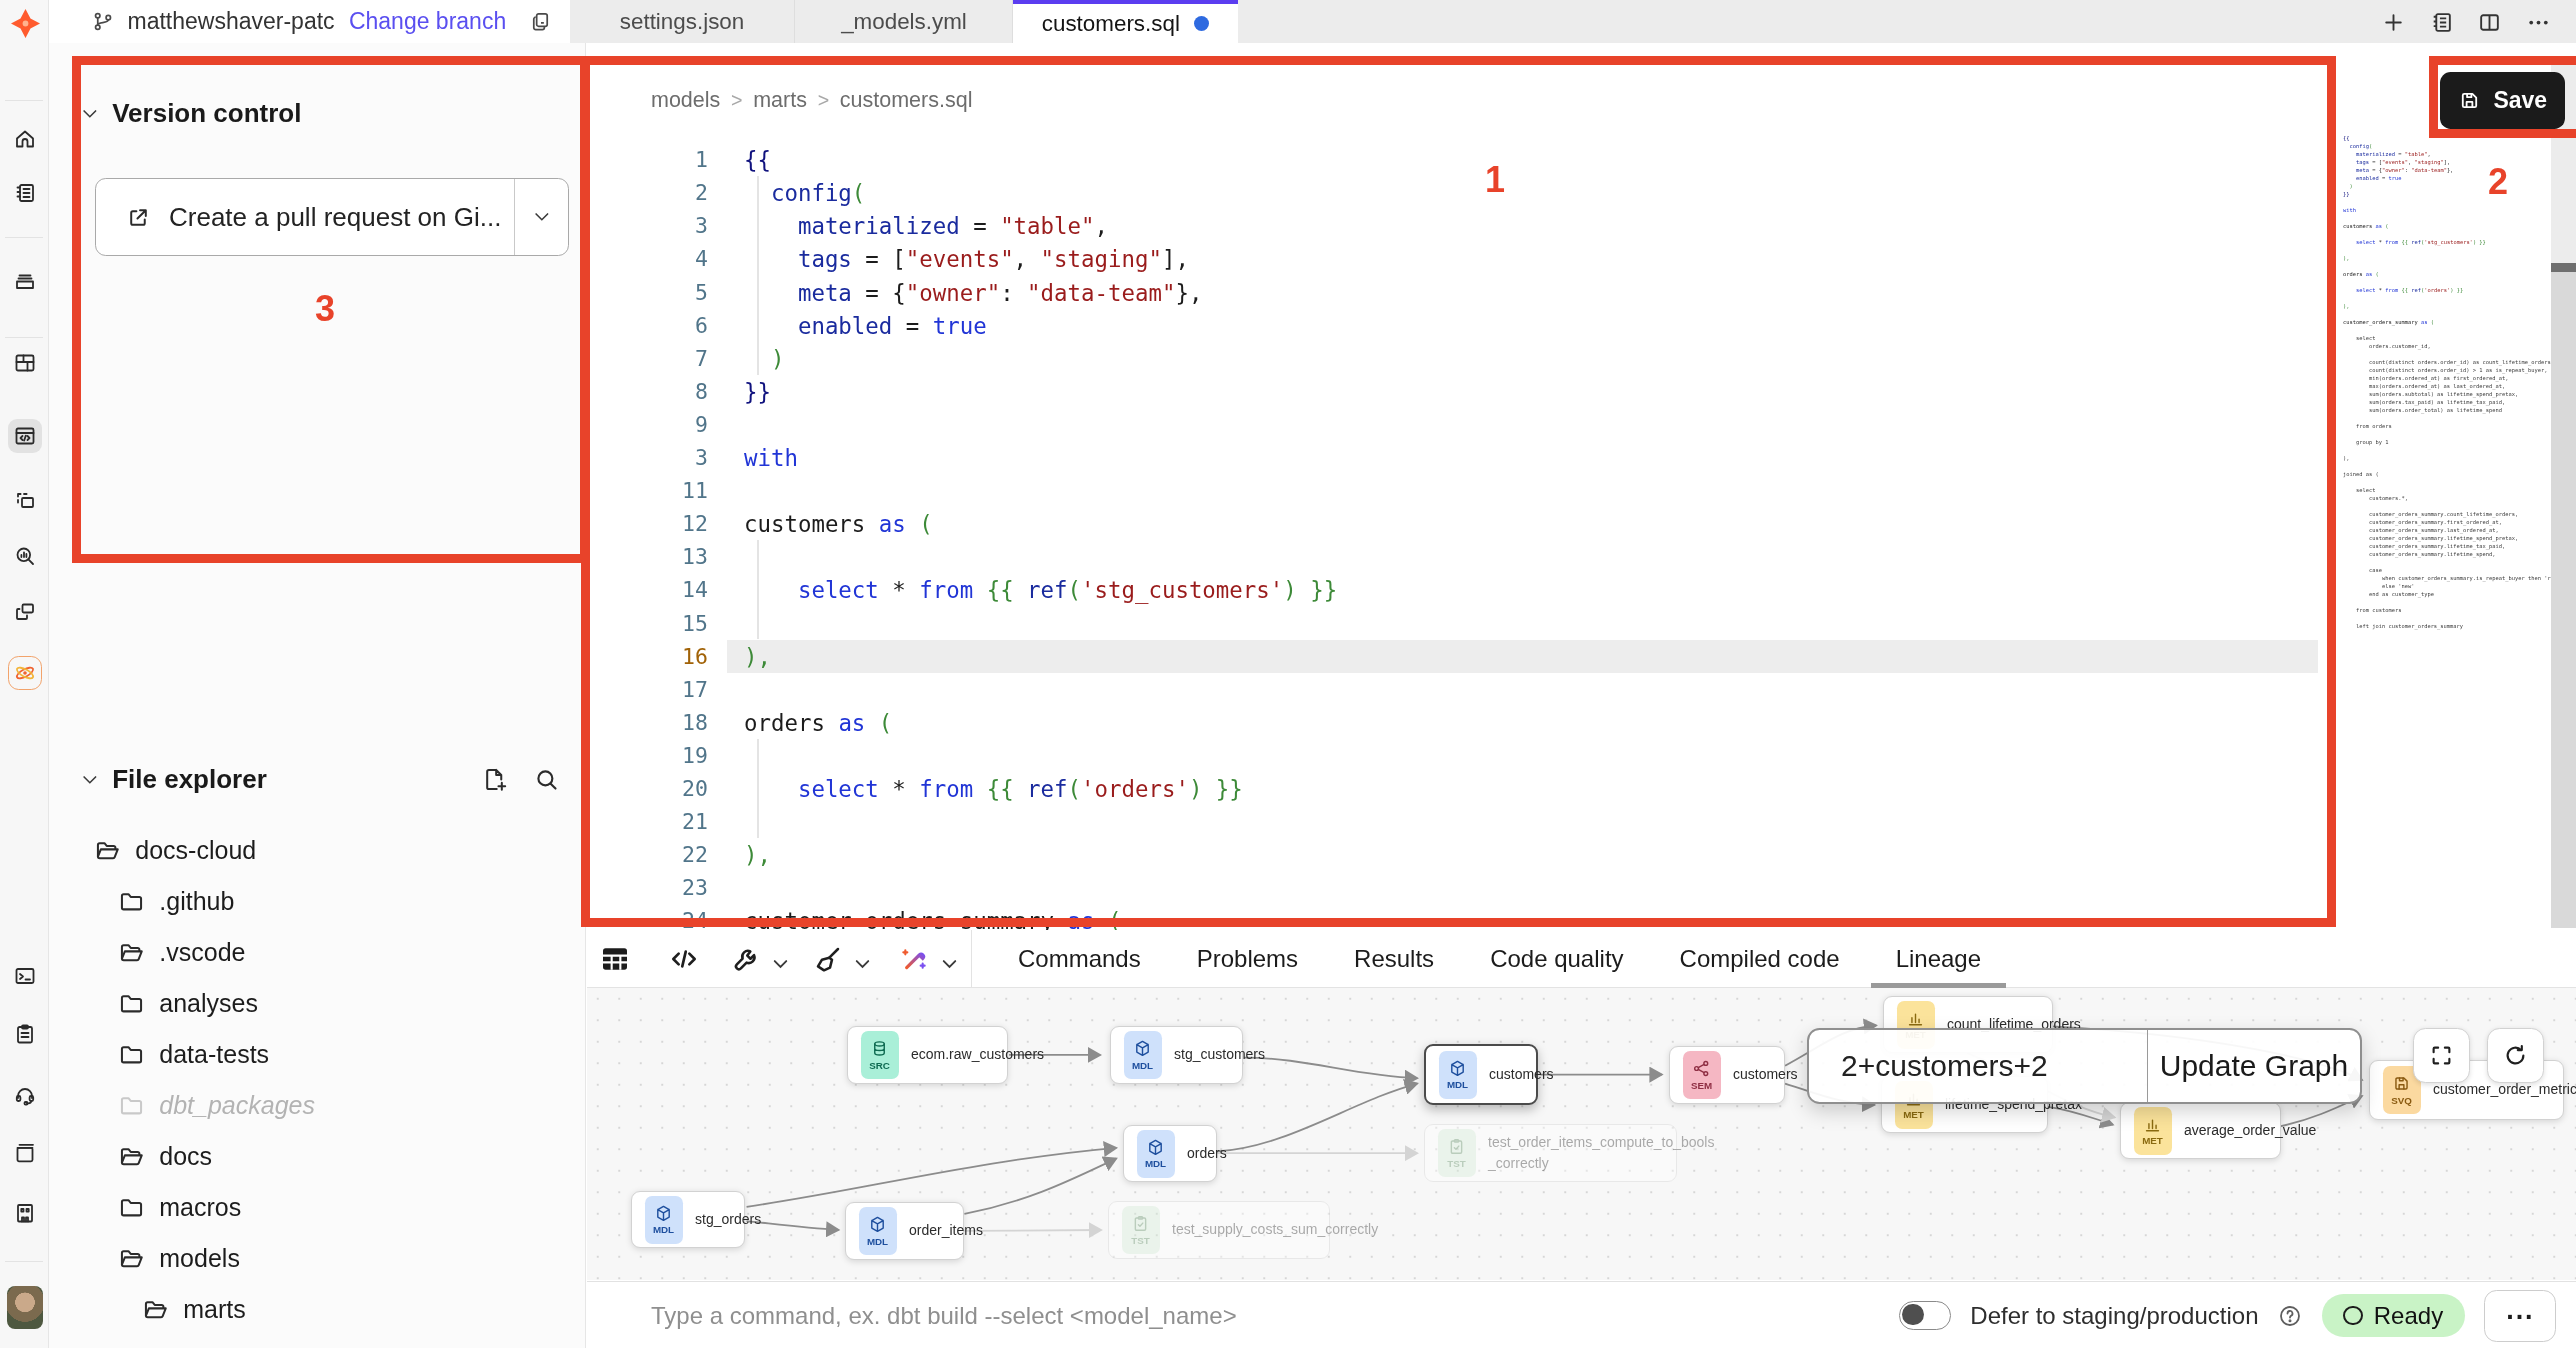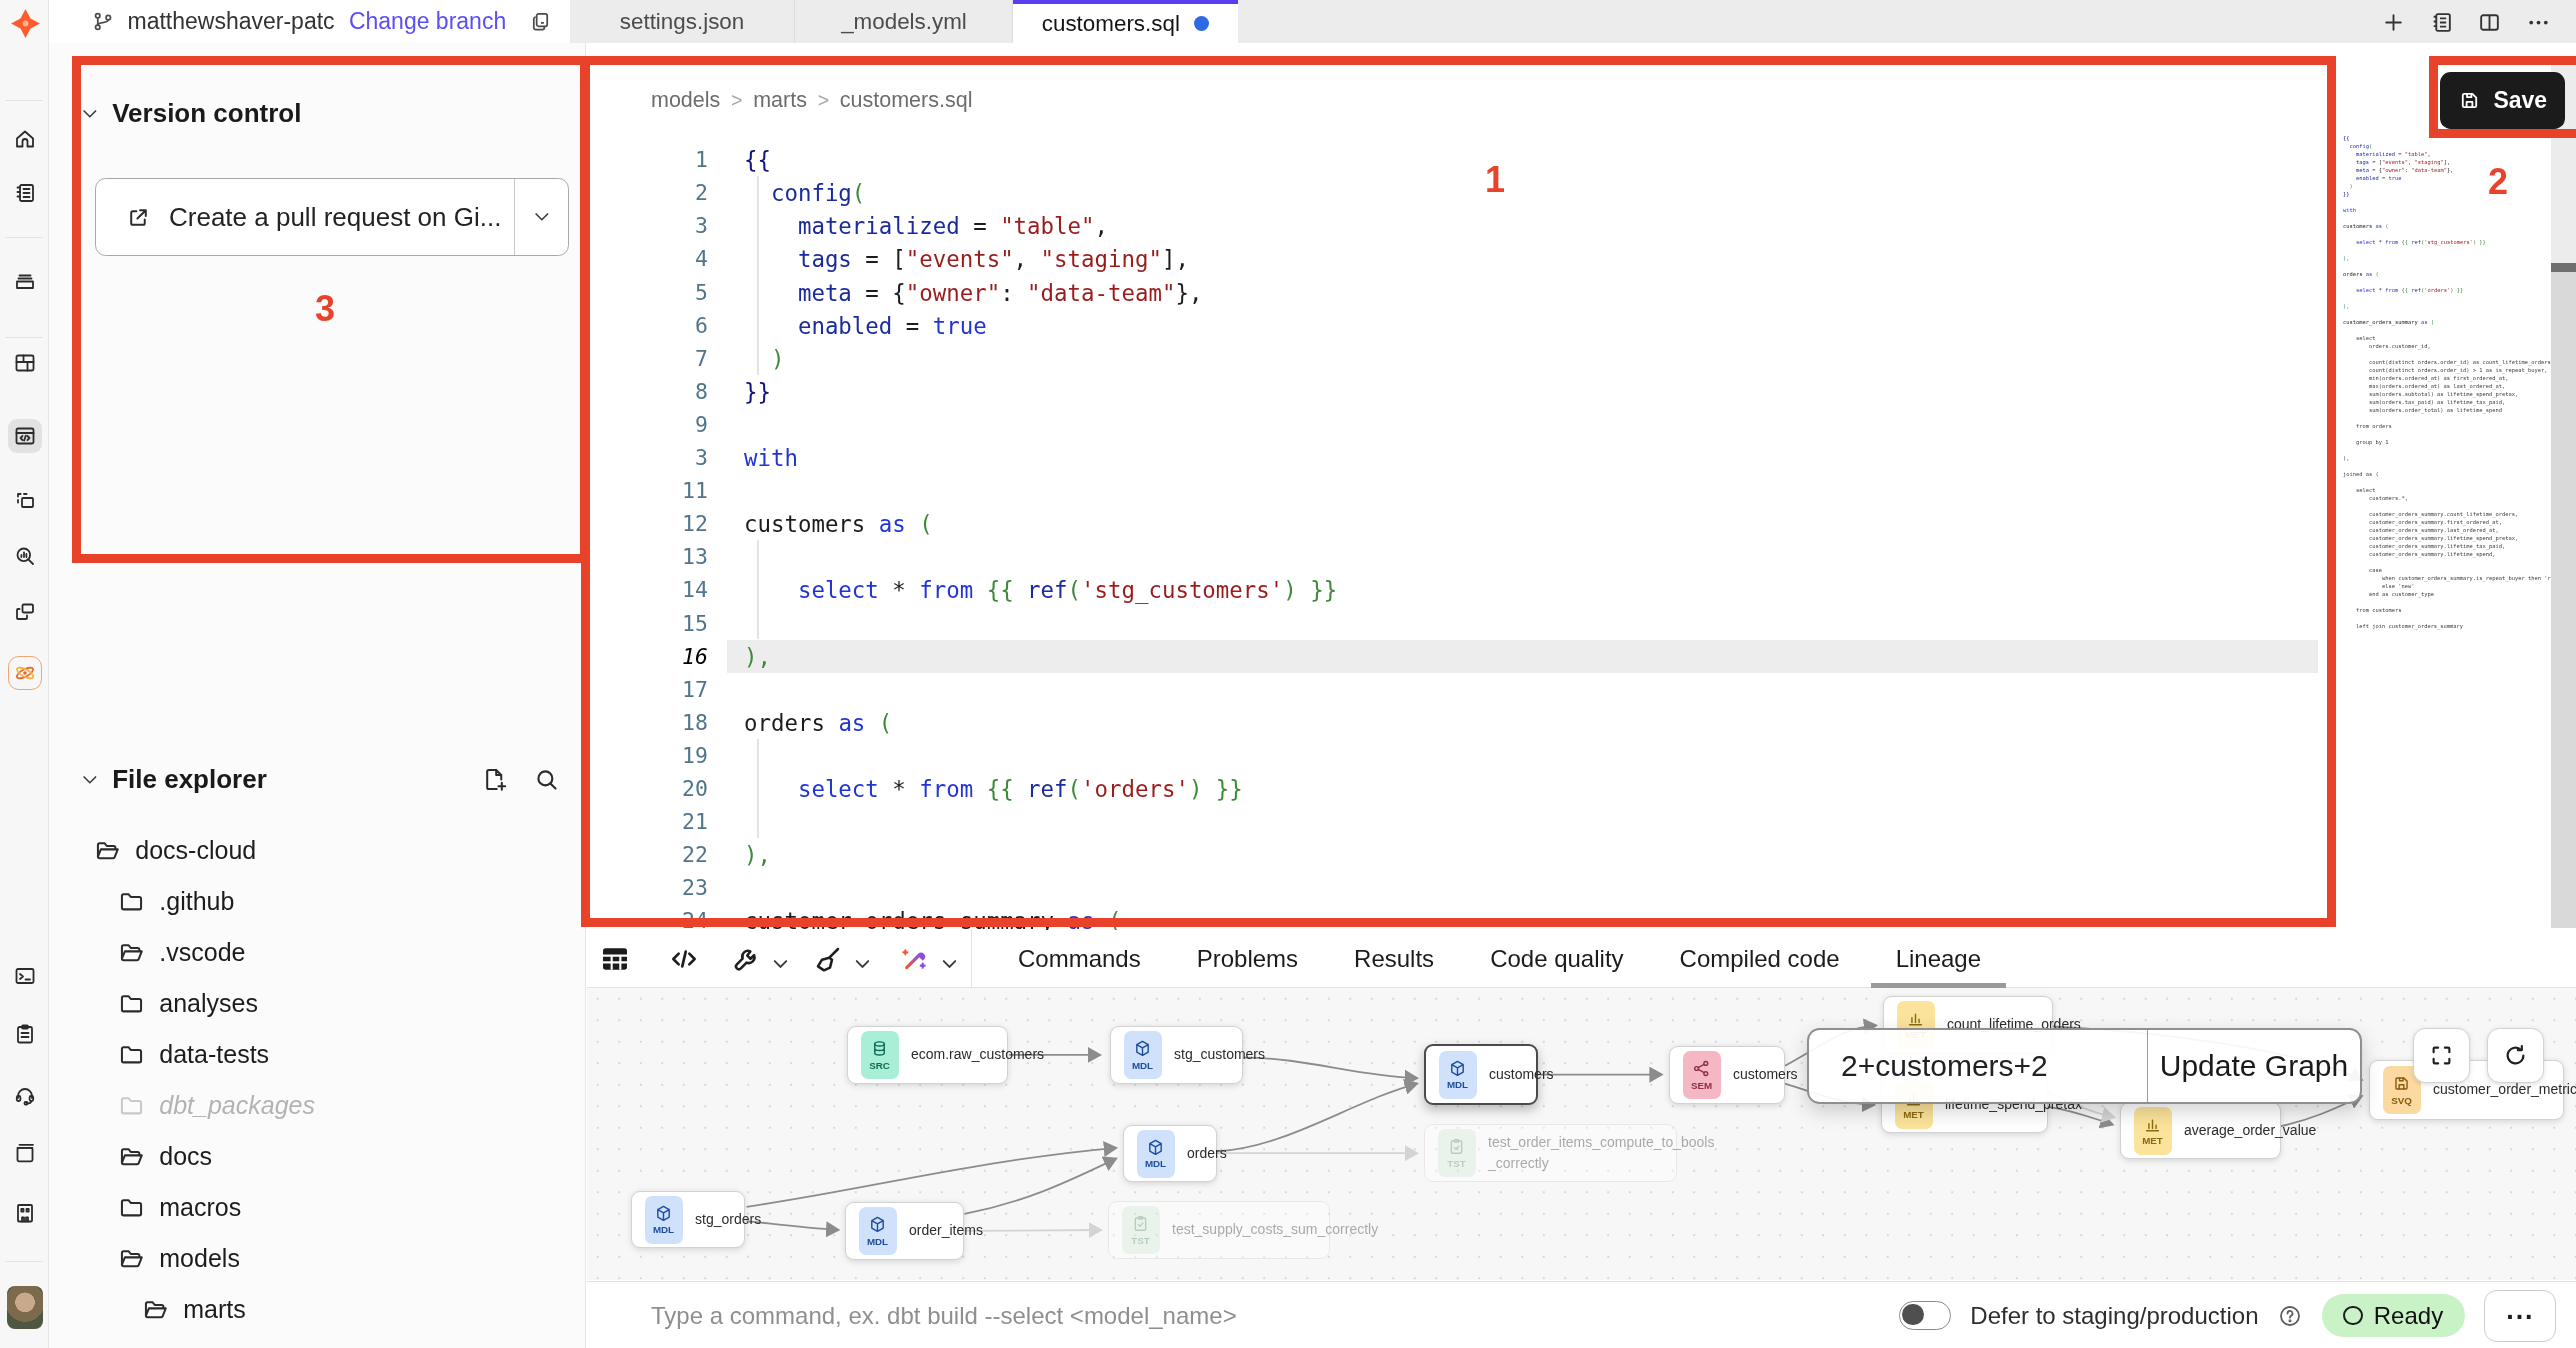--- a/index.html
+++ b/index.html
@@ -43,21 +43,21 @@
   .tree-row svg { width:27px; height:27px; flex:none; }
   .tree-row.dim { color:#b3b3b3; font-style:italic; }
 
   
   #editor { position:absolute; left:587px; top:43px; width:1989px; height:887px; background:#fff; }
   #breadcrumb { position:absolute; left:64px; top:45px; font-size:21.5px; color:#6d6d6d; }
   #breadcrumb .sep { color:#a8a8a8; padding:0 10.7px; font-size:19.7px; }
   #code-lines { position:absolute; left:0; top:0; width:1989px; height:887px; font-family:"DejaVu Sans Mono", monospace; }
   .cl { position:absolute; left:0; width:100%; height:33px; display:flex; align-items:center; }
   .cl .num { width:121px; text-align:right; font-size:21.5px; color:#51758a; flex:none; }
-  .cl.cur .num { color:#000000;font-style:italic; }
+  .cl.cur .num { color:#a16207; }
   .cl .src { margin-left:36px; font-size:22.4px; white-space:pre; }
   .hl { position:absolute; background:#ededed; height:33px; left:140px; width:1591px; }
   .guide { position:absolute; width:1.8px; background:#e4e4e4; left:170px; }
   .tk-k{color:#2135d6} .tk-n{color:#1a2b9e} .tk-j{color:#10127e} .tk-s{color:#9a1c1c} .tk-g{color:#3d8a38} .tk-b{color:#2135d6} .tk-p{color:#1c1c1c}
 
   
   #minimap { position:absolute; left:2343px; top:134px; width:201px; font-family:"DejaVu Sans Mono", monospace; font-size:5.4px; line-height:8px; white-space:pre; color:#3c3c3c; z-index:6; }
   #scrollbar { position:absolute; left:2551px; top:56px; width:25px; height:871px; background:#ececec; z-index:6; }
   #scroll-handle { position:absolute; left:0; top:207px; width:25px; height:9px; background:#6f6f6f; }
   #scroll-thumb { position:absolute; left:0; top:216px; width:25px; height:656px; background:#d9d9d9; }

